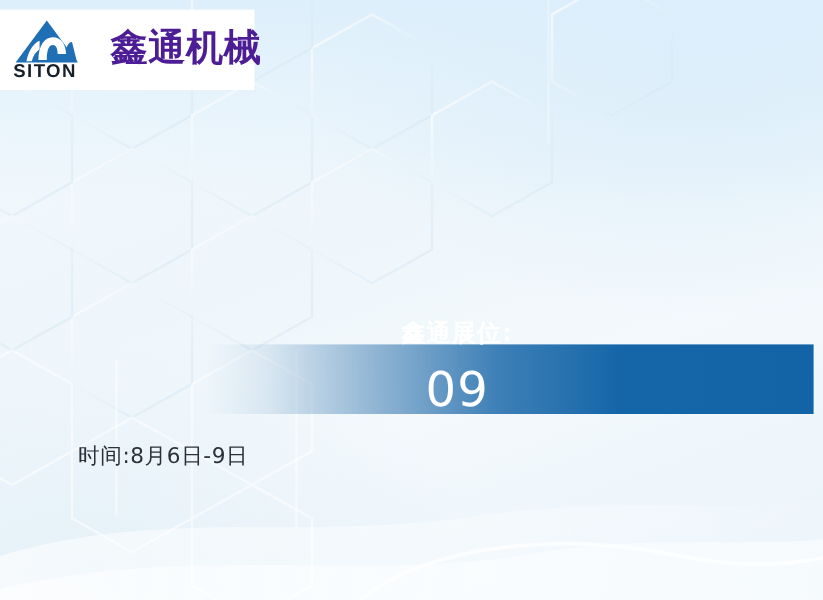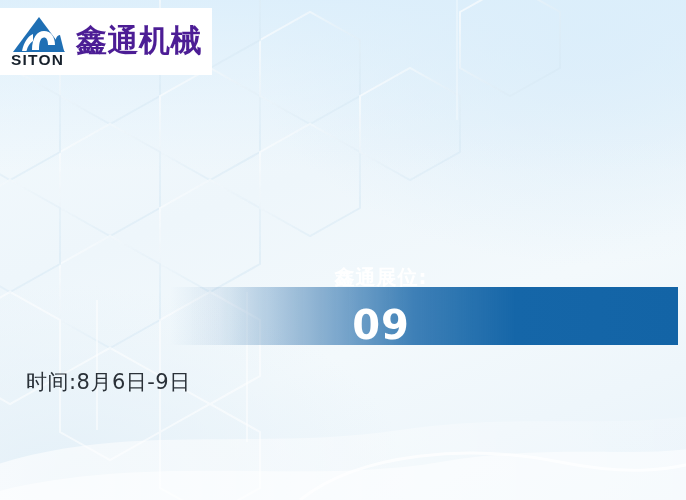--- a/index.html
+++ b/index.html
@@ -27,21 +27,21 @@
 
   
   #logo-plate {
     position:absolute;
     left:0; top:8px;
     width:212px; height:67px;
     background:#ffffff;
     display:flex;
     align-items:center;
     padding-left:8px;
-    gap:4px;
+    gap:20px;
     z-index:5;
   }
   .logo-mark { width:64px; height:56px; position:relative; flex:0 0 auto; }
   .logo-mark svg { display:block; }
   .logo-siton {
     position:absolute;
     left:3px; bottom:2px;
     font-family:"Liberation Sans", sans-serif;
     font-weight:bold;
     font-size:15.5px;
@@ -108,44 +108,45 @@
   #booth-label {
     font-family:"DejaVu Sans", sans-serif;
     font-weight:bold;
     font-size:20px;
     color:#ffffff;
     letter-spacing:1px;
     white-space:nowrap;
   }
   #booth-number {
     font-family:"DejaVu Sans", sans-serif;
-    font-weight:bold;
+    font-weight:normal;
     font-size:40px;
     color:#ffffff;
     letter-spacing:1px;
     line-height:1;
   }
 
   
   #info-row {
     position:absolute;
     left:0; right:0; top:368px;
     display:flex;
     align-items:baseline;
     justify-content:space-between;
     padding:0 24px 0 26px;
     z-index:4;
   }
   .info-item {
     font-family:"DejaVu Sans", sans-serif;
-    font-size:21px;
+    font-size:18px;
     font-weight:normal;
     color:#2a3138;
     letter-spacing:0.5px;
     white-space:nowrap;
+    margin-left:39px;
   }
 </style>
 </head>
 <body>
 
 <div id="poster">
 
   <div class="bg-deco">
     <svg viewBox="0 0 686 500" preserveAspectRatio="none" aria-hidden="true">
       <defs>

